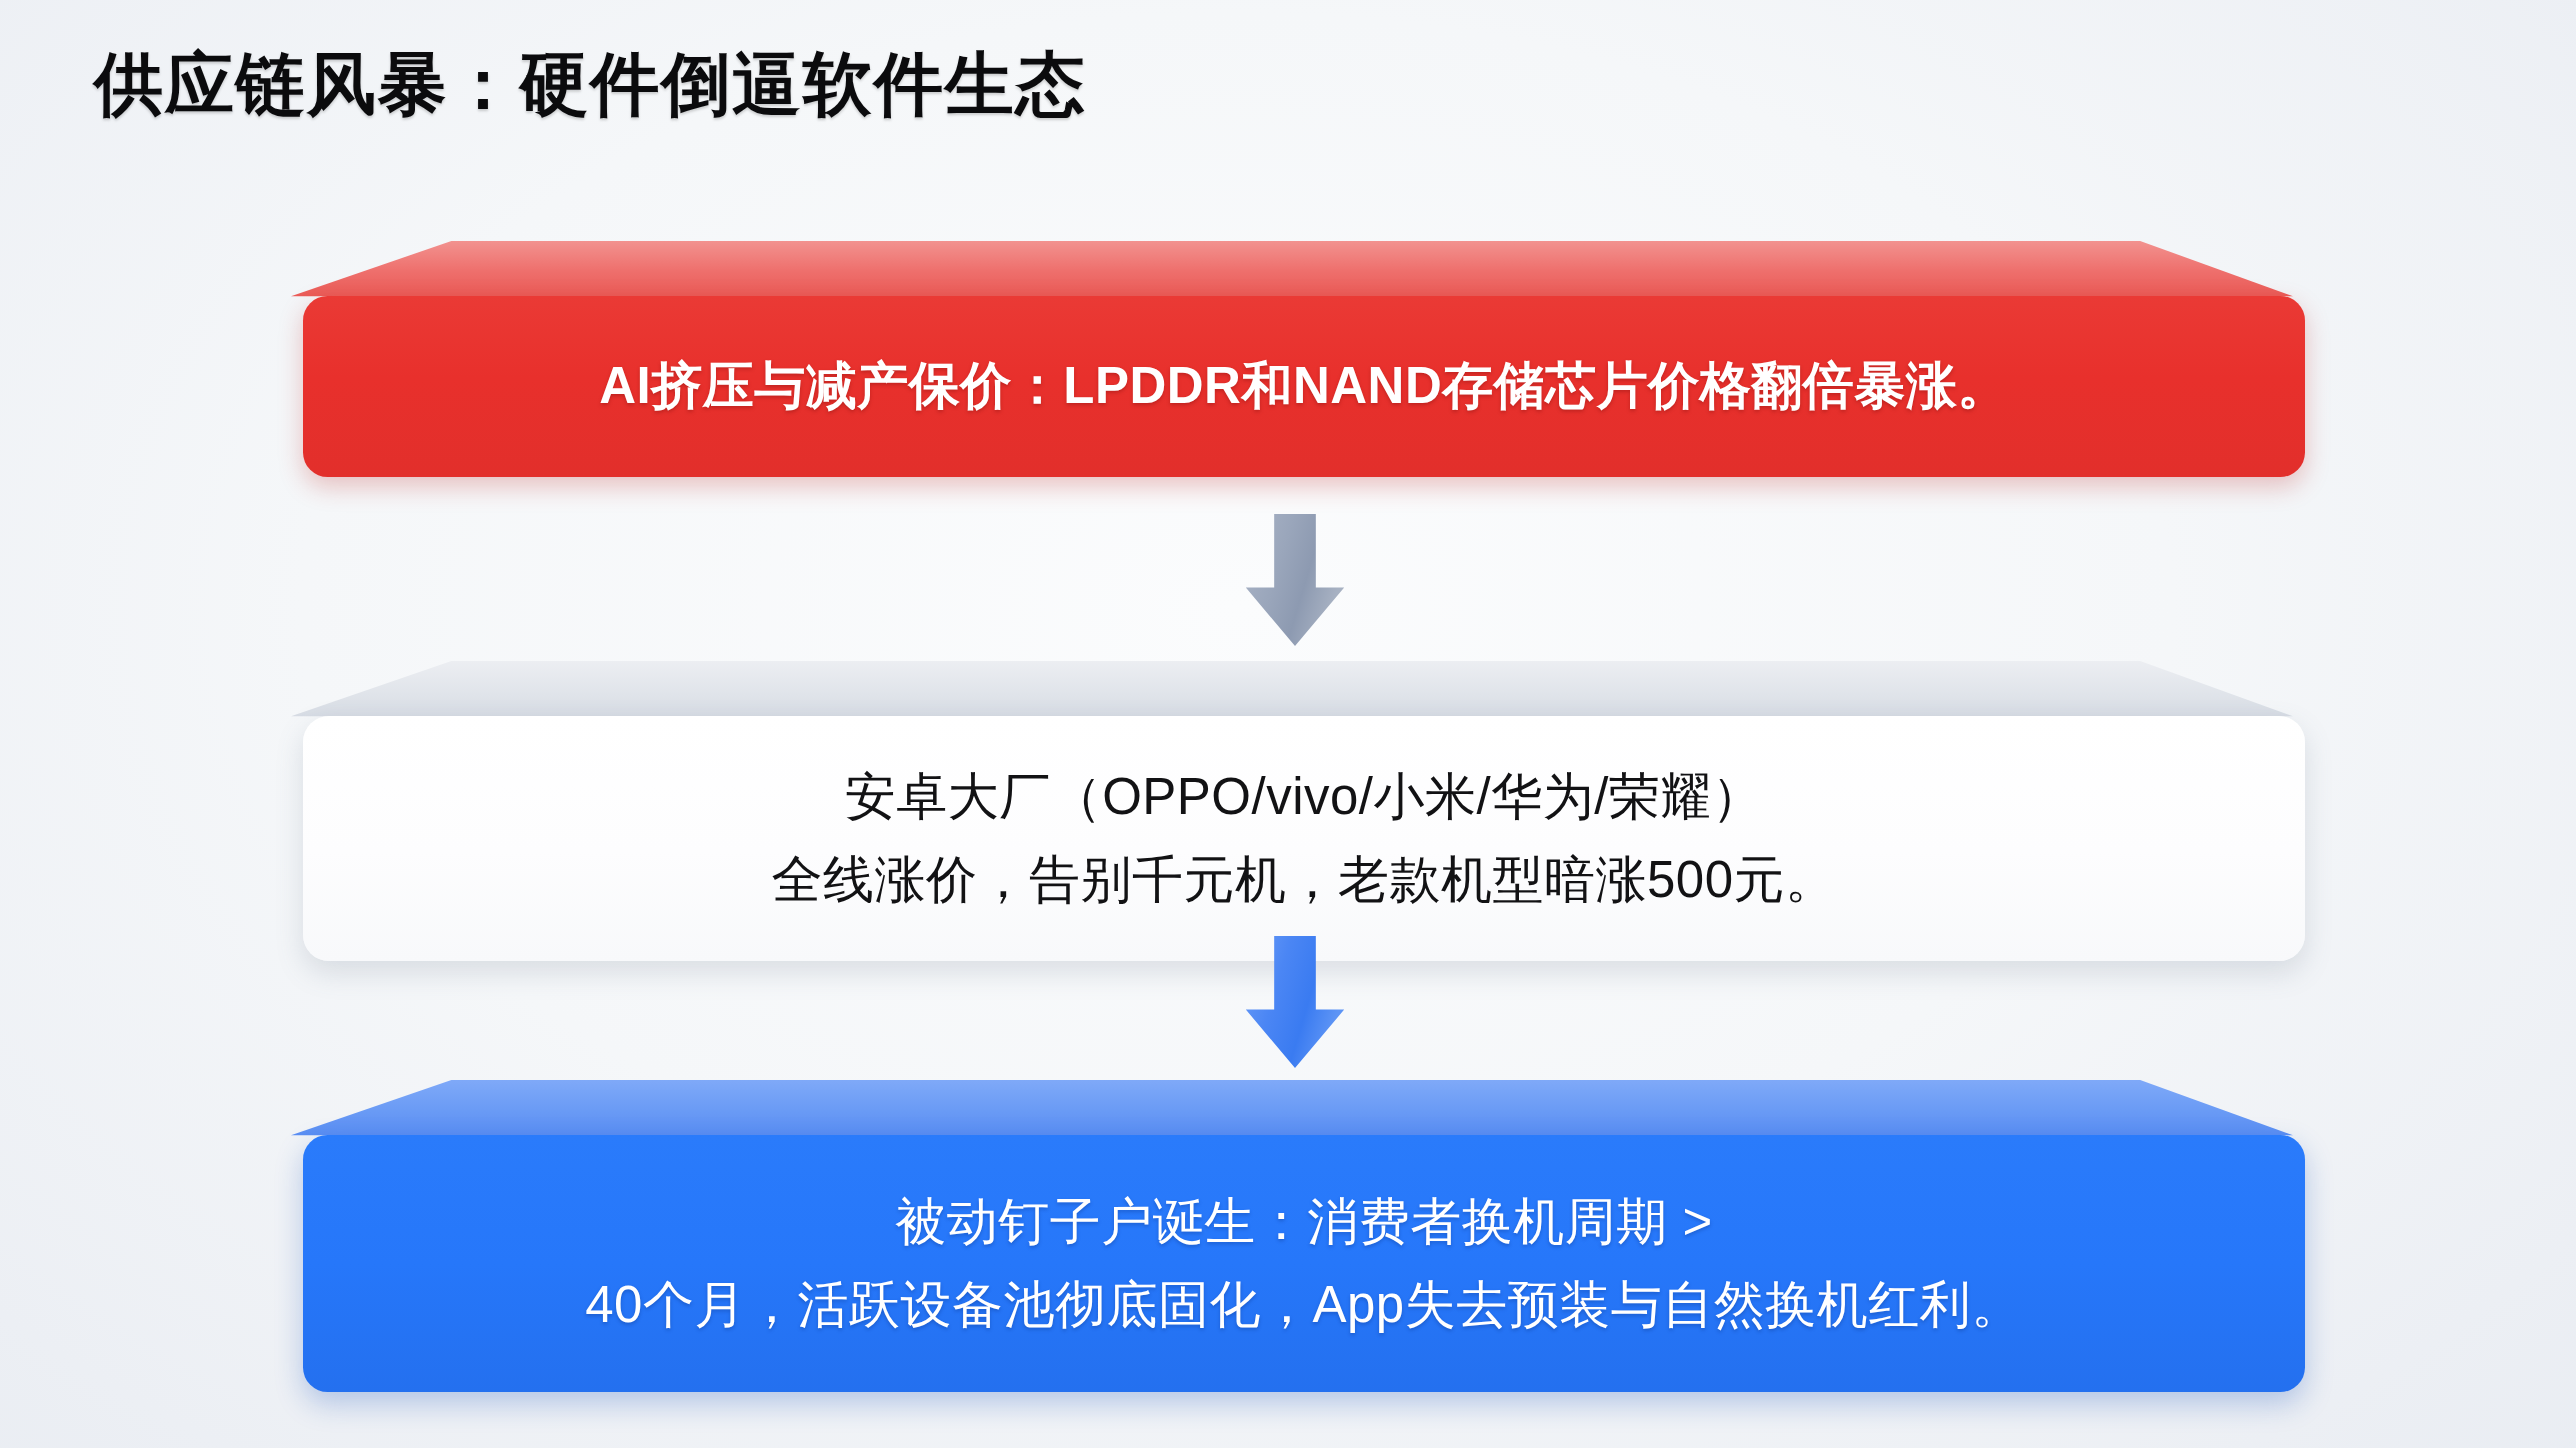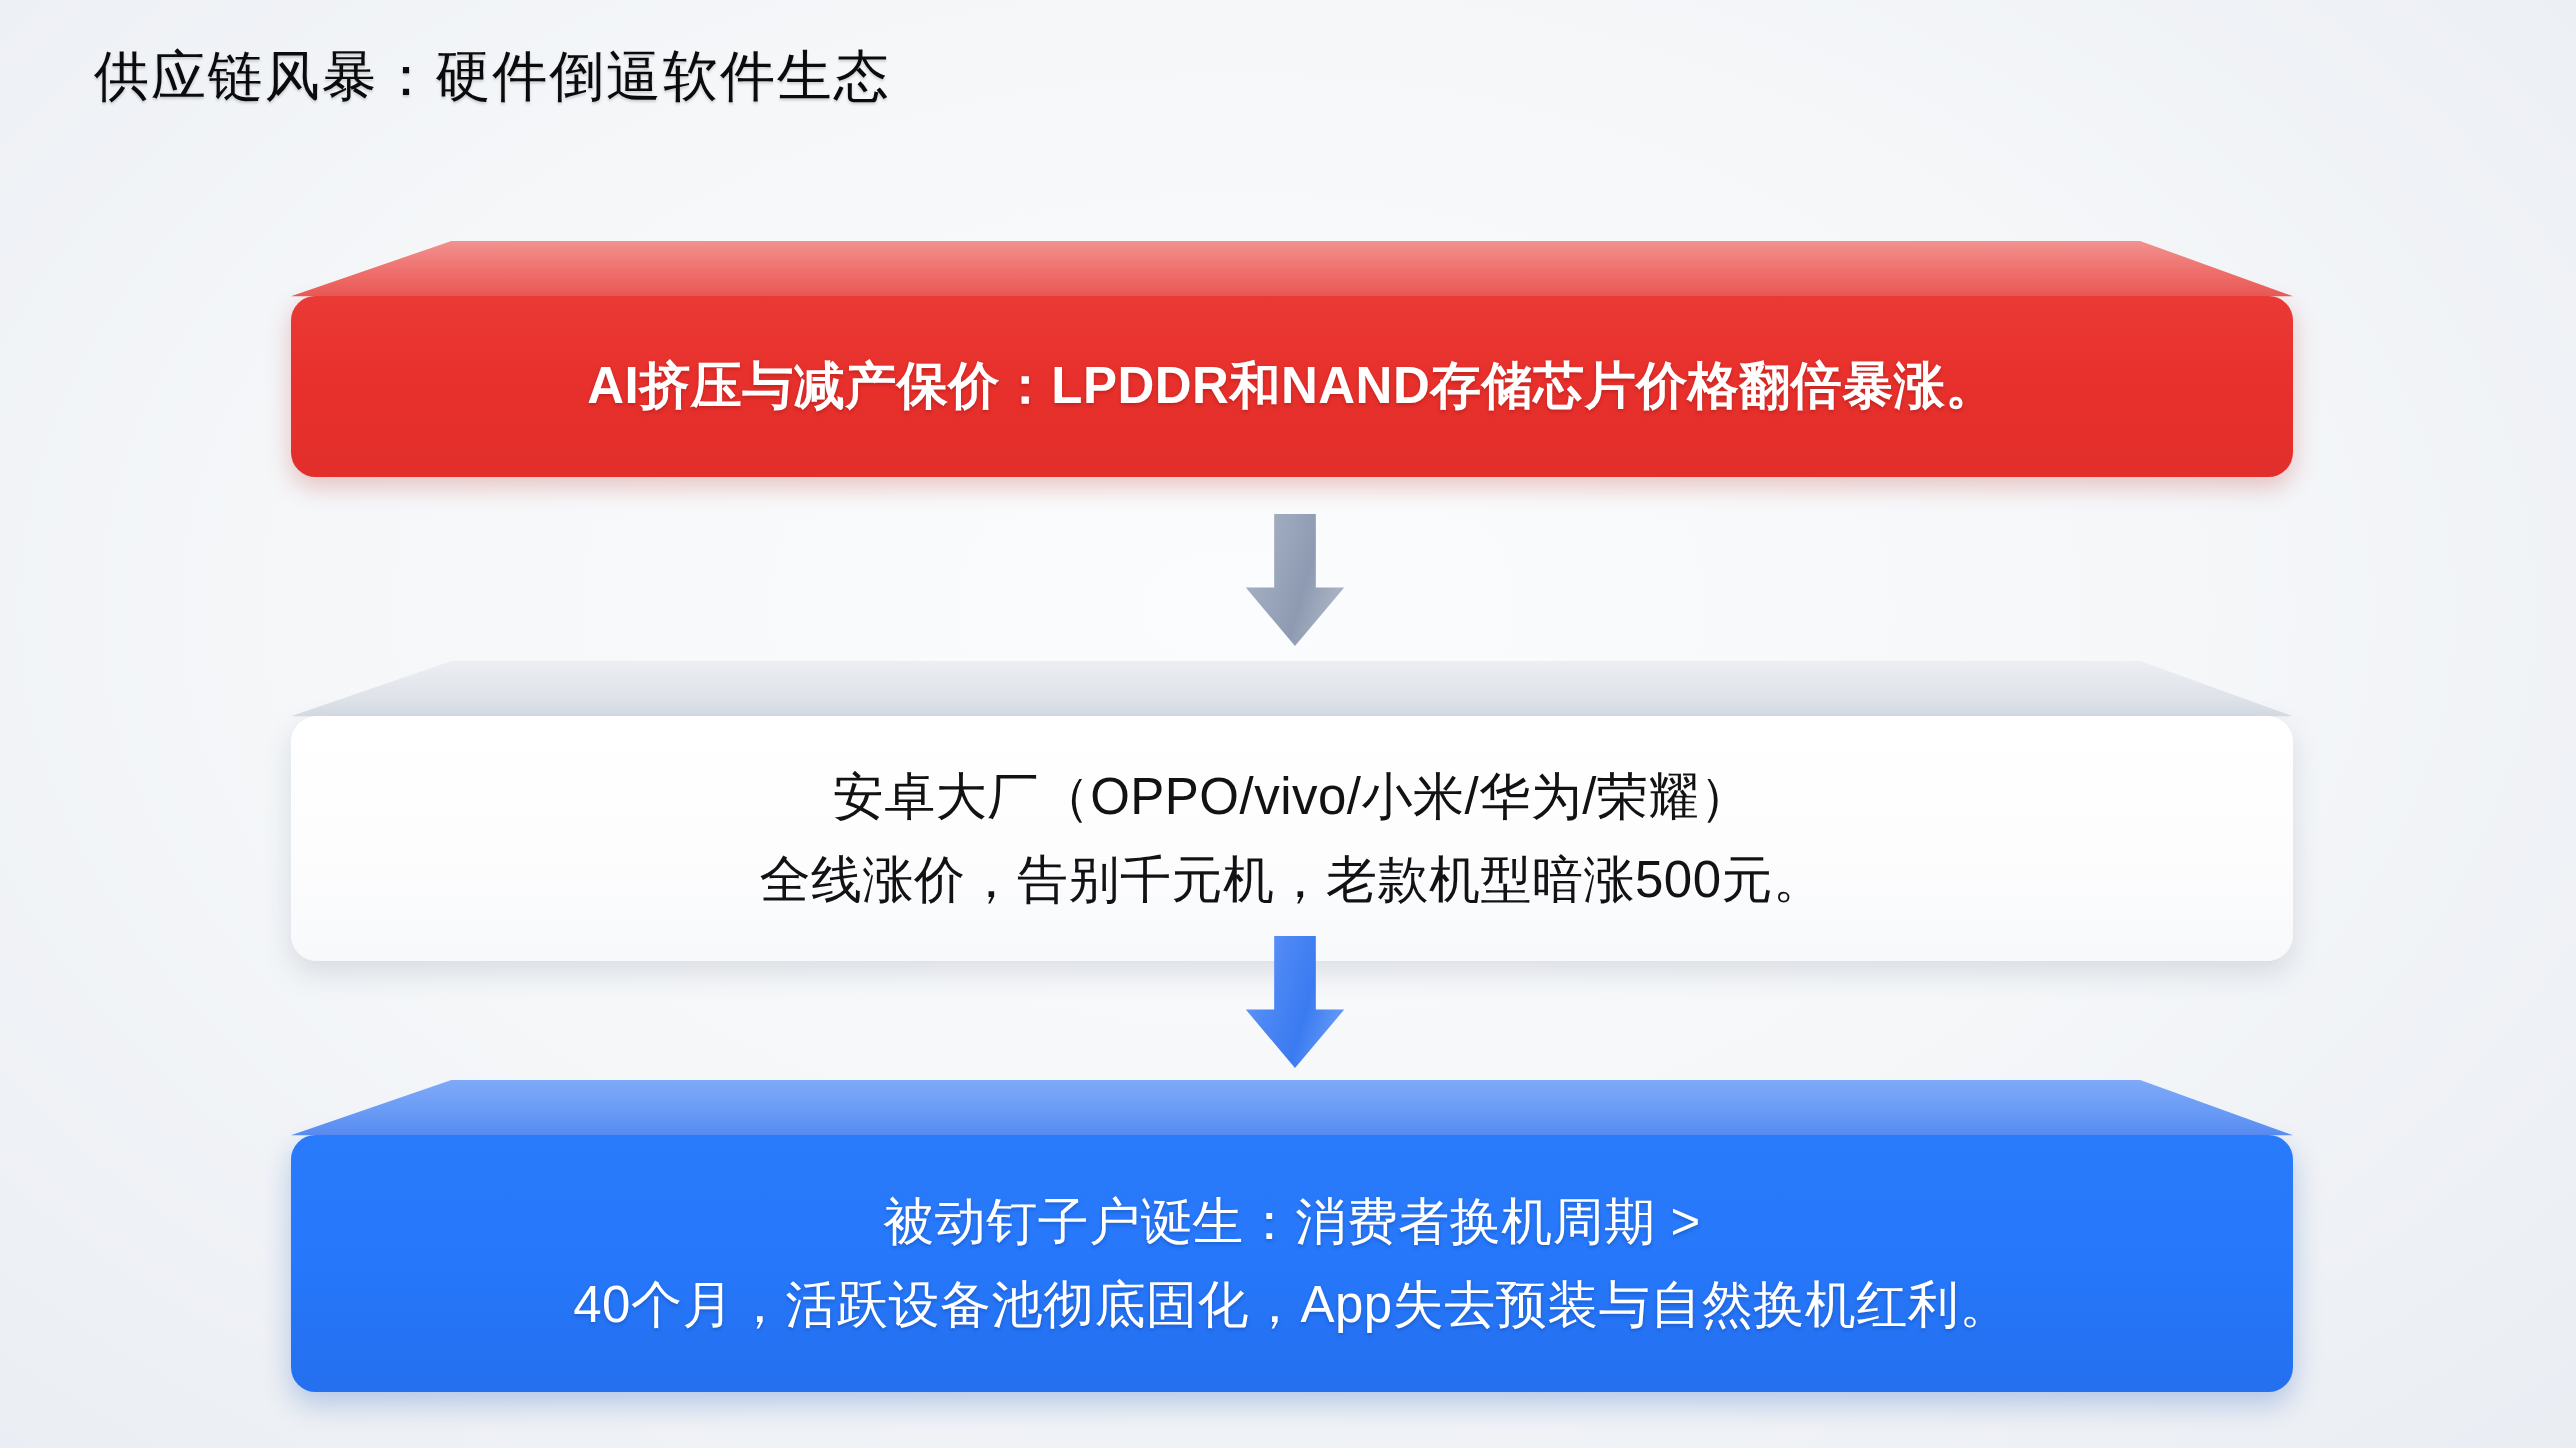--- a/index.html
+++ b/index.html
@@ -21,22 +21,22 @@
     background:
       radial-gradient(ellipse 2076px 1321px at 48% 42%, #fbfcfd 0%, #f5f7f9 45%, #eceff4 80%, #e7ebf1 100%);
     overflow: hidden;
   }
 
   
   #page-title {
     position: absolute;
     left: 94px;
     top: 45px;
-    font-size: 55px;
-    font-weight: normal;
+    font-size: 69px;
+    font-weight: bold;
     color: #0b0b0d;
     letter-spacing: 1.9px;
     line-height: 1.15;
     white-space: nowrap;
     text-shadow: 0 1.9px 2.8px rgba(0,0,0,0.18);
   }
 
   
   .slab {
     position: absolute;
@@ -47,21 +47,21 @@
     position: absolute;
     left: 0;
     top: 0;
     width: 100%;
     height: 59px;
   }
   .slab-top svg { display: block; width: 100%; height: 100%; }
 
   .slab-face {
     position: absolute;
-    left: 0;
+    left: 12px;
     top: 55px;
     width: 100%;
     border-radius: 24.5px;
     display: flex;
     align-items: center;
     justify-content: center;
     text-align: center;
     box-sizing: border-box;
     padding: 0 57px;
   }

